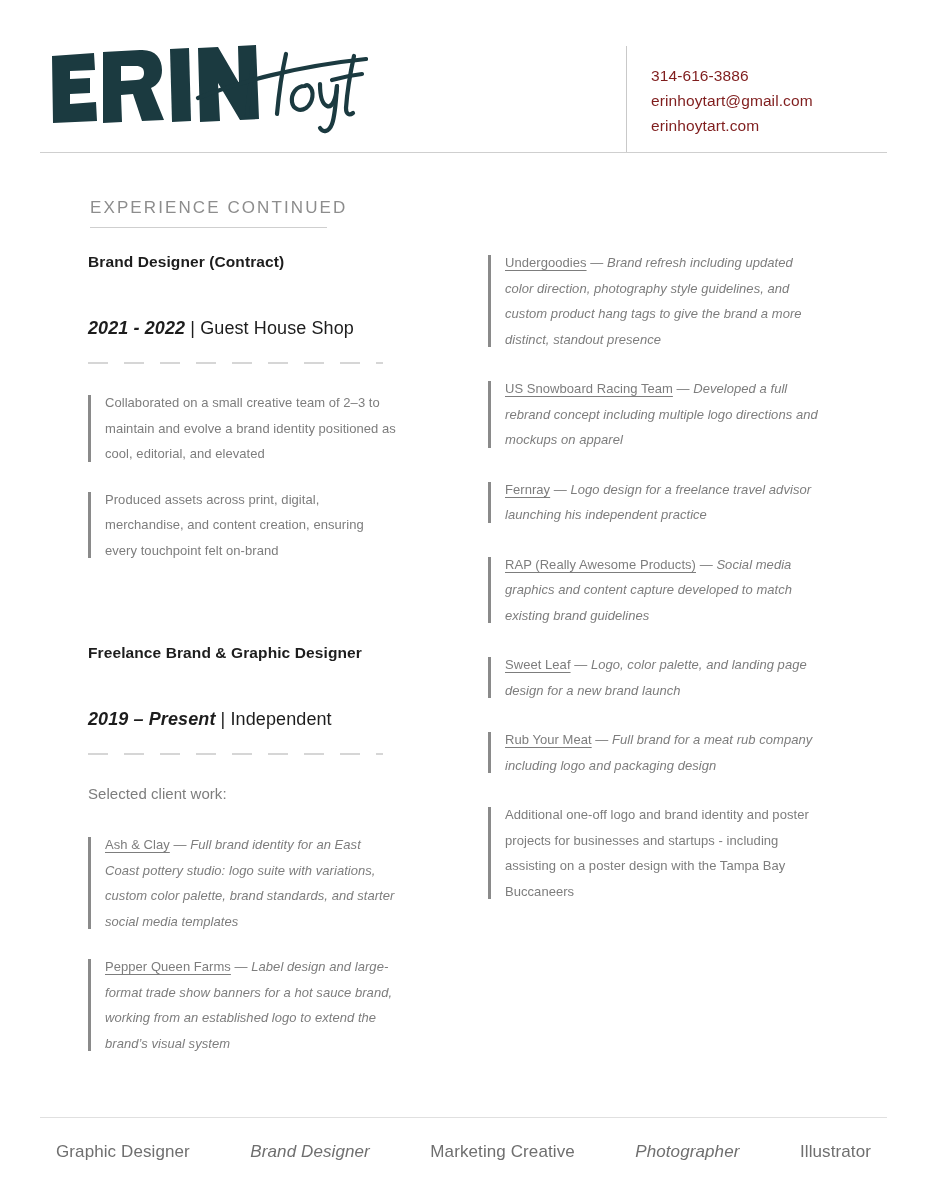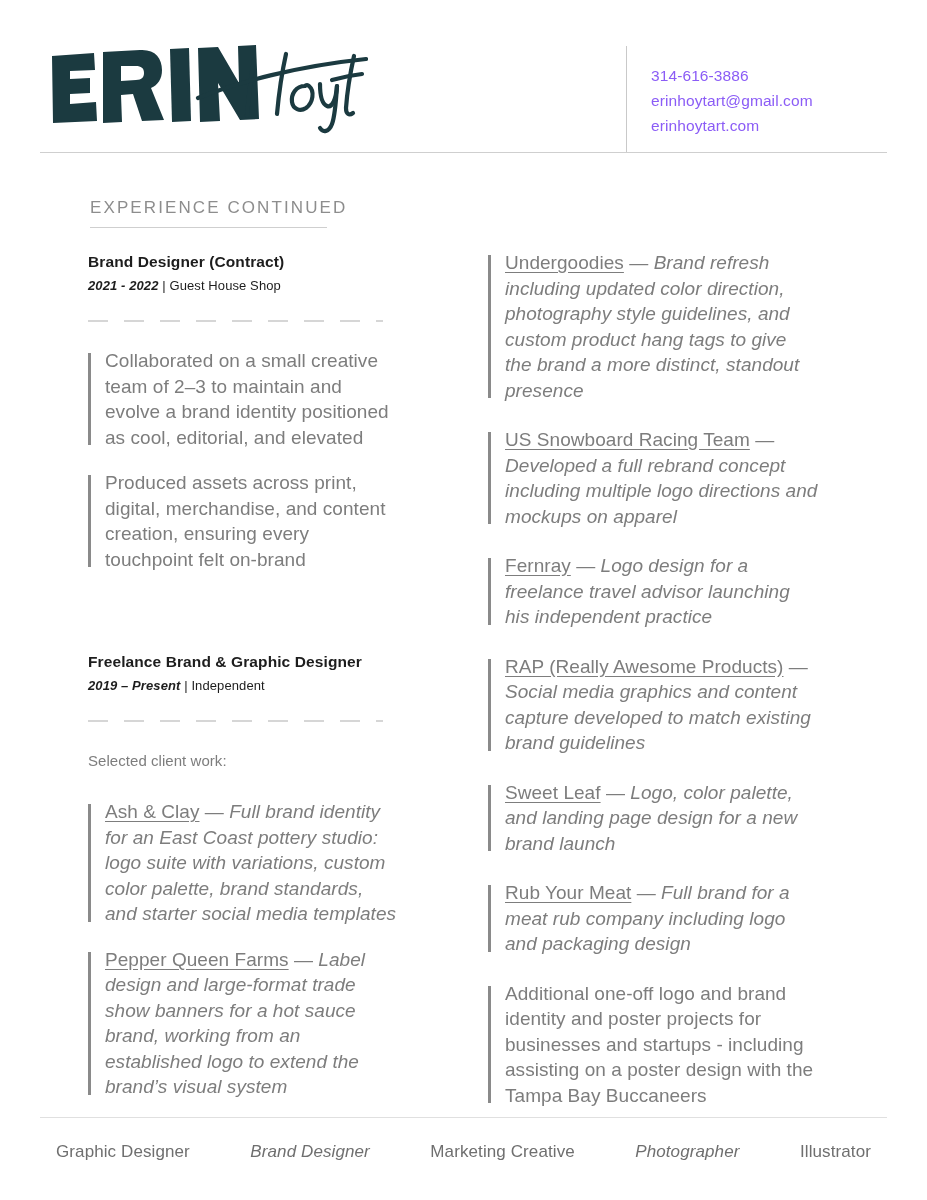--- a/index.html
+++ b/index.html
@@ -36,21 +36,21 @@
     background: #c9c9c9;
   }
   #contact-block {
     position: absolute;
     left: 651px; top: 63px;
     width: 250px;
   }
   .contact-line {
     font-size: 15.5px;
     line-height: 25px;
-    color: #8b5cf6;
+    color: #7f1d1d;
     letter-spacing: 0.1px;
     font-family: "Liberation Sans", sans-serif;
     white-space: nowrap;
   }
   #header-rule {
     position: absolute;
     left: 40px; top: 152px;
     width: 847px; height: 1px;
     background: #cfcfcf;
   }
@@ -89,24 +89,25 @@
 
   
   .job-title {
     font-size: 15.5px;
     font-weight: bold;
     color: #1d1d1d;
     line-height: 24px;
     letter-spacing: 0.1px;
   }
   .job-meta {
-    font-size: 13px;
+    font-size: 18px;
     color: #1d1d1d;
     line-height: 24px;
     letter-spacing: 0.1px;
+    margin-top: 42px;
   }
   .job-meta .dates {
     font-style: italic;
     font-weight: bold;
   }
   .job-meta .sep { color: #1d1d1d; }
 
   
   .dashed-rule {
     height: 2px;
@@ -126,21 +127,21 @@
     margin-bottom: 20px;
   }
   .bullet::before {
     content: "";
     position: absolute;
     left: 0; top: 5px; bottom: 5px;
     width: 3px;
     background: #8a8a8a;
   }
   .bullet-text {
-    font-size: 19px;
+    font-size: 13px;
     line-height: 25.5px;
     color: #7d7d7d;
     letter-spacing: 0.05px;
   }
   .bullet-text.italic { font-style: italic; }
   .client-name {
     text-decoration: underline;
     text-underline-offset: 3px;
     font-style: normal;
     color: #7d7d7d;

